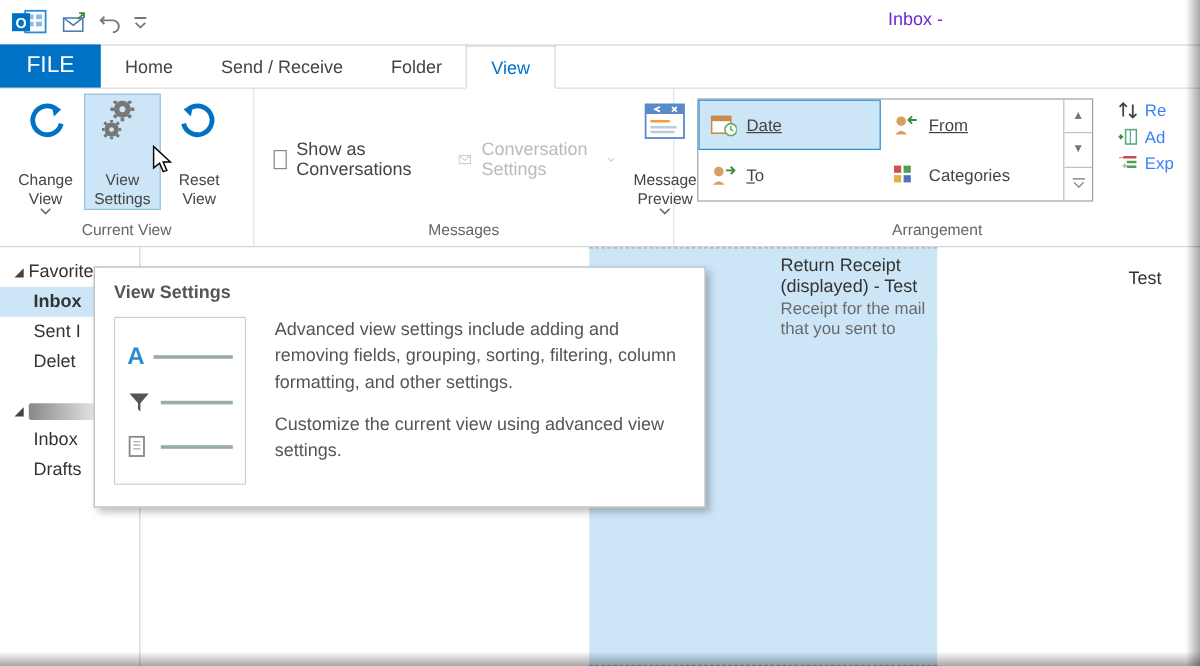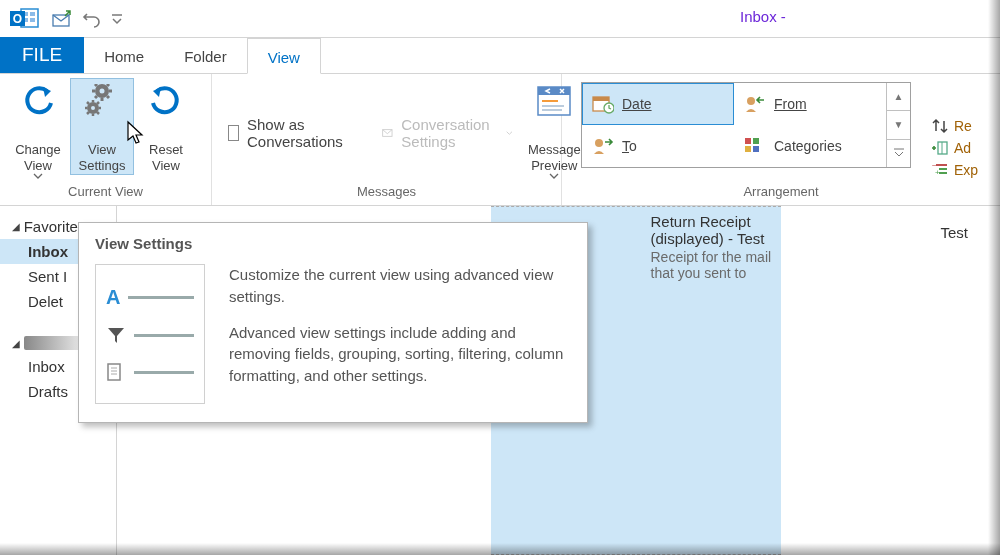--- a/index.html
+++ b/index.html
@@ -33,21 +33,21 @@
 .chk-lbl { font-size: 15px; color: #444; }
 .conv-set { display: flex; align-items: center; gap: 6px; padding: 4px 10px; color: #bbb; font-size: 15px; }
 .arr-gallery { border: 1px solid #a0a0a0; display: flex; margin: 4px 13px; }
 .arr-col { display: flex; flex-direction: column; }
 .arr-item { width: 152px; height: 42px; display: flex; align-items: center; gap: 8px; padding: 0 10px; font-size: 14px; color: #444; cursor: pointer; }
 .arr-item.selected { background: #cde6f7; border: 1px solid #2a8dd4; padding: 0 9px; height: 42px; }
 .arr-item .u { text-decoration: underline; }
 .spinner { width: 24px; display: flex; flex-direction: column; border-left: 1px solid #c0c0c0; }
 .spinner div { flex: 1; display: flex; align-items: center; justify-content: center; border-bottom: 1px solid #c0c0c0; color: #777; font-size: 10px; }
 .spinner div:last-child { border-bottom: none; }
-.side-btns { padding: 6px 4px 0 8px; display: flex; flex-direction: column; gap: 6px; font-size: 14px; color: #a16207; margin-top: 34px; }
+.side-btns { padding: 6px 4px 0 8px; display: flex; flex-direction: column; gap: 6px; font-size: 14px; color: #3b82f6; }
 .side-btn { display: flex; align-items: center; gap: 6px; cursor: pointer; }
 
 
 .main { display: flex; height: calc(555px - 38px - 36px - 132px); position: relative; }
 .nav { width: 315px; border-right: 1px solid #d4d4d4; padding: 8px 0; }
 .nav-header { display: flex; align-items: center; gap: 4px; padding: 4px 12px; font-size: 15px; color: #333; cursor: pointer; }
 .nav-header .tri { font-size: 10px; color: #444; }
 .nav-item { padding: 4px 12px 4px 28px; font-size: 15px; color: #333; cursor: pointer; }
 .nav-item.selected { background: #cde6f7; font-weight: 600; }
 .nav-sep { height: 18px; }
@@ -119,20 +119,21 @@
     </div>
   </div>
   <div class="title-text">
     <span>Inbox - </span><span class="faded"></span>
   </div>
 </div>
 
 <div class="tabstrip">
   <div class="file-tab">FILE</div>
   <div class="tab">Home</div>
+  <div class="tab">Send / Receive</div>
   <div class="tab">Folder</div>
   <div class="tab active">View</div>
 </div>
 
 <div class="ribbon">
 
   <div class="group" style="width:212px;">
     <div class="group-body">
       <div class="big-btn">
         <div class="icon-slot">
@@ -375,22 +376,22 @@
           <svg width="20" height="20" viewBox="0 0 20 20">
             <rect x="2" y="2" width="12" height="16" fill="none" stroke="#888" stroke-width="1.5"></rect>
             <line x1="5" y1="6" x2="11" y2="6" stroke="#aaa"></line>
             <line x1="5" y1="9" x2="11" y2="9" stroke="#aaa"></line>
             <line x1="5" y1="12" x2="11" y2="12" stroke="#aaa"></line>
           </svg>
           <div class="bar"></div>
         </div>
     </div>
     <div class="desc">
+      <p>Advanced view settings include adding and removing fields, grouping, sorting, filtering, column formatting, and other settings.</p>
       <p>Customize the current view using advanced view settings.</p>
-      <p>Advanced view settings include adding and removing fields, grouping, sorting, filtering, column formatting, and other settings.</p>
     </div>
   </div>
 </div>
 
 <svg class="cursor" width="20" height="26" viewBox="0 0 20 26">
   <path d="M2 2 L2 20 L7 16 L10 23 L13 22 L10 15 L16 15 Z" fill="#fff" stroke="#000" stroke-width="1.2"></path>
 </svg>
 
 <div class="page-shadow"></div>
 <div class="page-shadow-b"></div>

